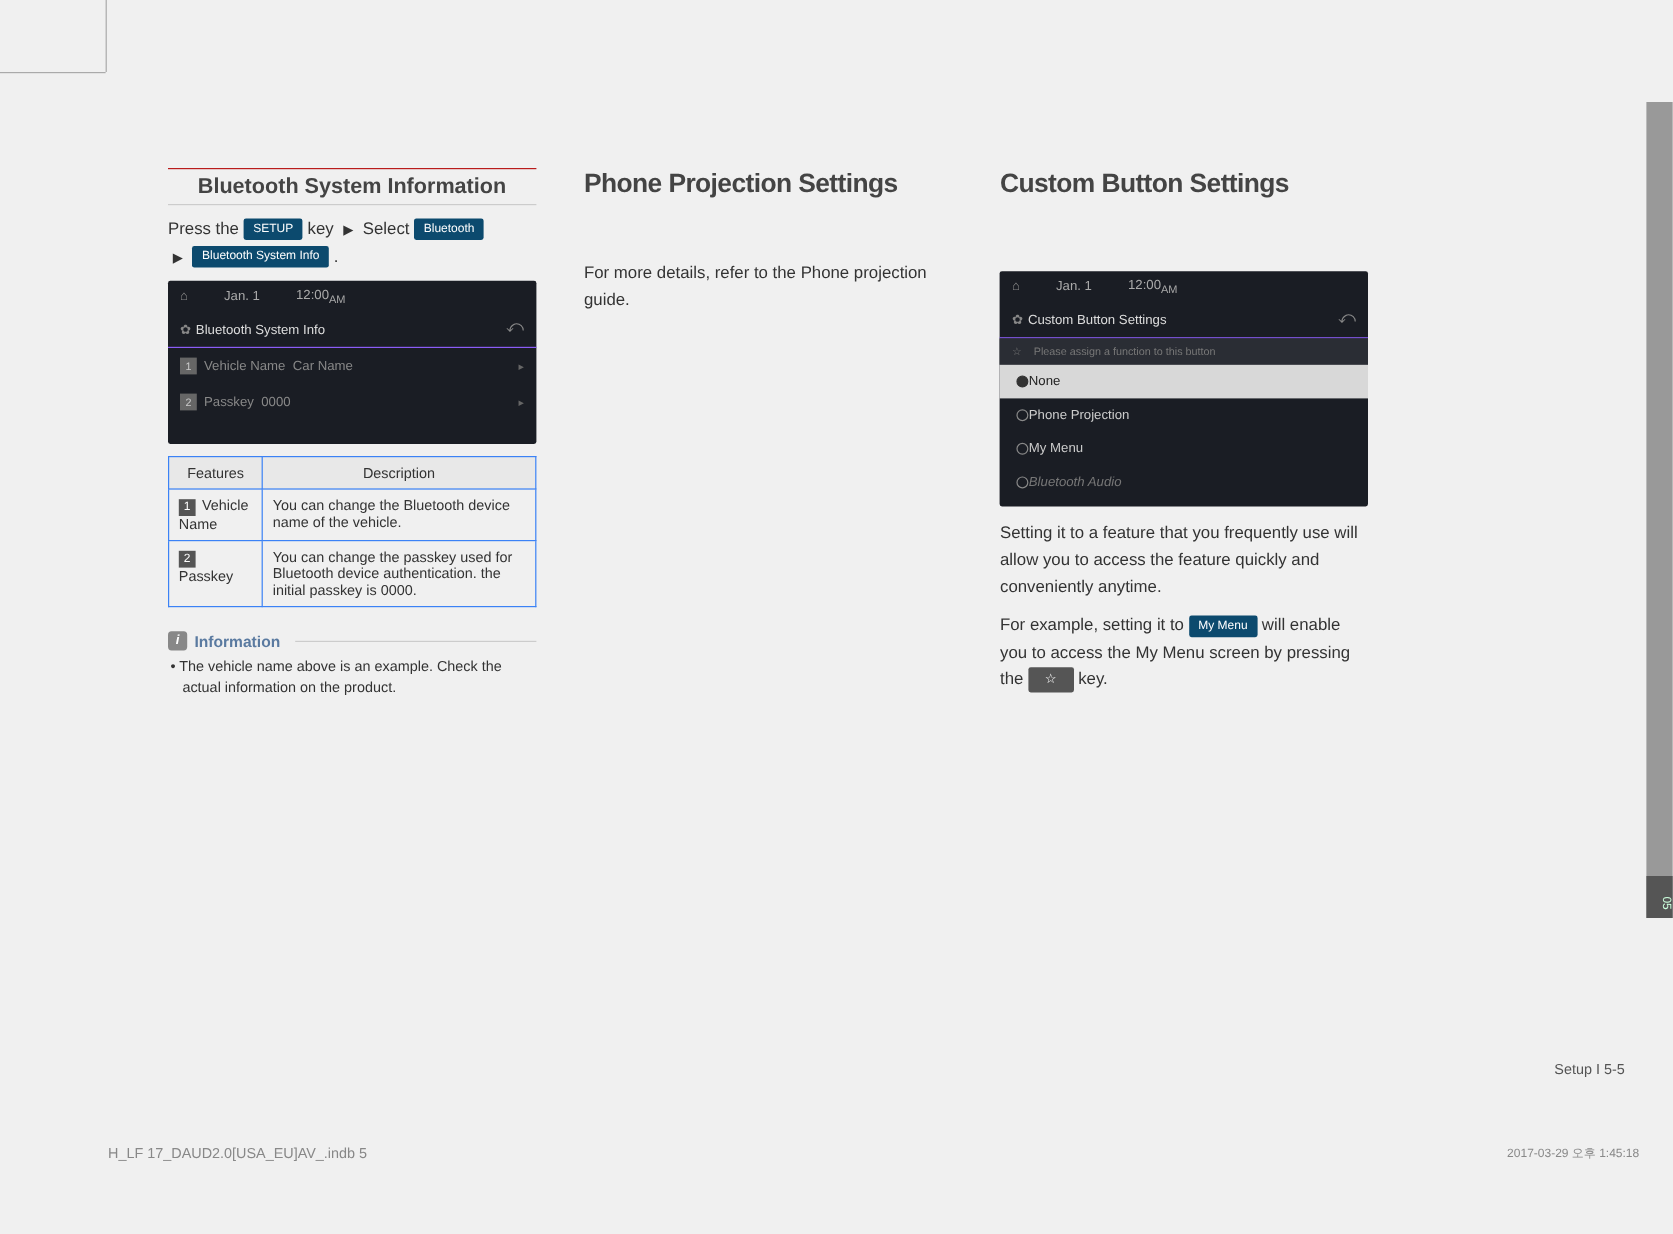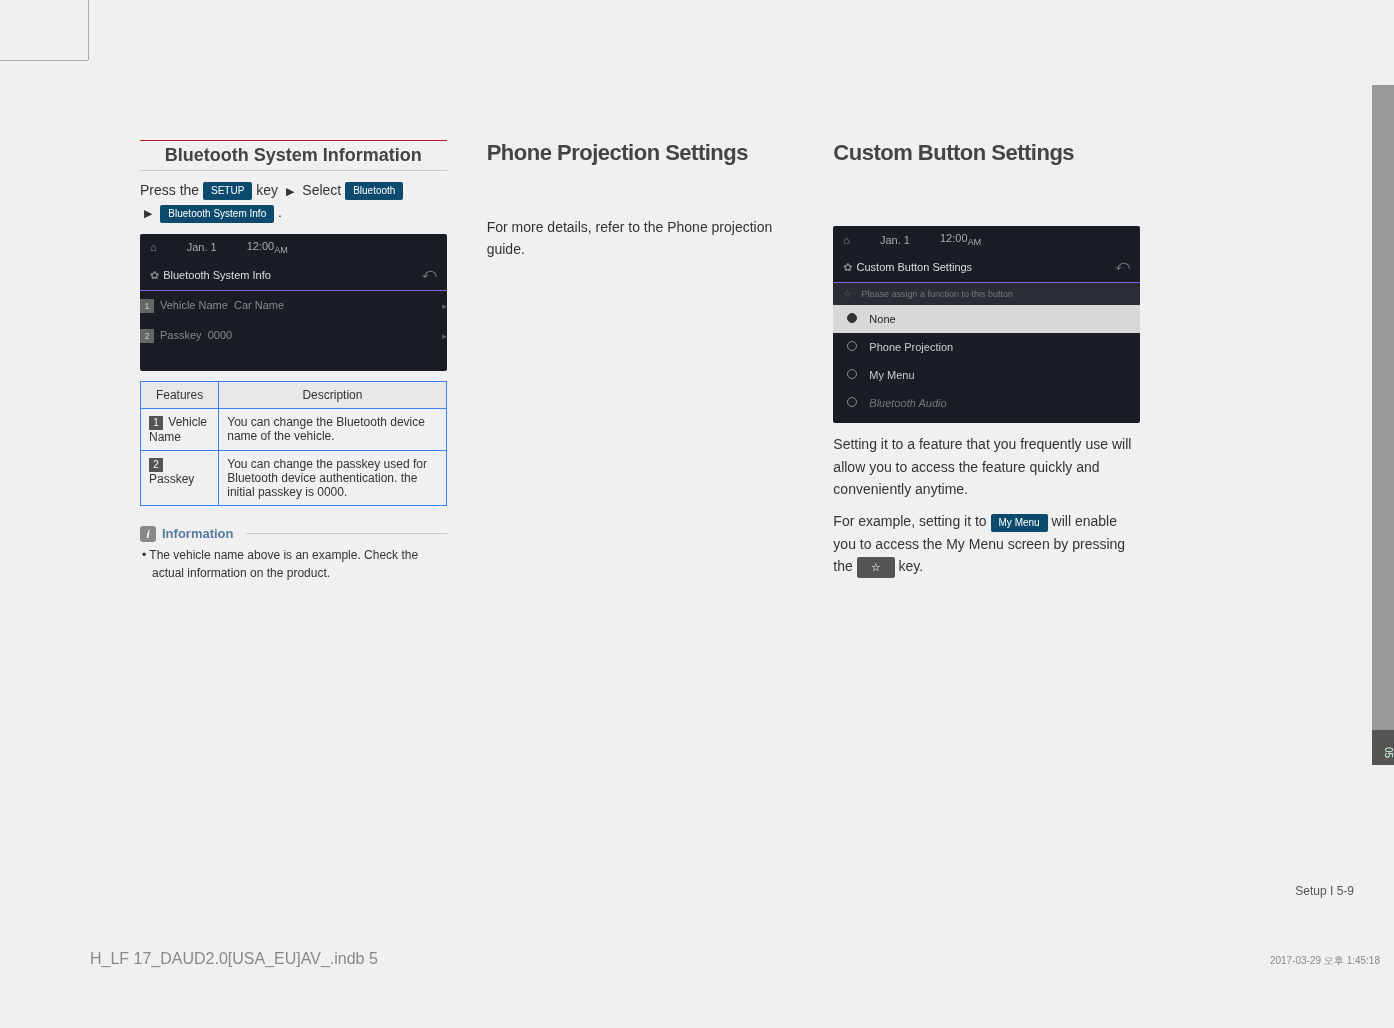--- a/index.html
+++ b/index.html
@@ -120,21 +120,21 @@
     .ss-title-row {
       padding: 4px 10px 8px;
       display: flex;
       justify-content: space-between;
       align-items: flex-end;
       border-bottom: 1px solid #8b5cf6;
     }
     .ss-gear { color: #888; margin-right: 4px; }
     .ss-back { color: #888; font-size: 14px; }
     .ss-row {
-      padding: 8px 0;
+      padding: 8px 10px;
       display: flex;
       align-items: center;
       justify-content: space-between;
       color: #888;
       font-size: 11px;
       gap: 20px;
     }
     .ss-num-badge {
       display: inline-block;
       width: 14px;
@@ -149,21 +149,21 @@
     .ss-caret { color: #666; font-size: 9px; }
     .ss-prompt-row {
       padding: 6px 10px;
       background: #2a2d34;
       display: flex;
       align-items: center;
       gap: 10px;
       font-size: 9px;
       color: #777;
     }
-    .ss-radio-row { padding: 8px 14px; font-size: 11px; color: #ccc; display:flex; gap:12px;}
+    .ss-radio-row { padding: 8px 14px; font-size: 11px; color: #ccc; display:flex; align-items:center; gap:0;}
     .ss-radio-row.selected { background: #d8d8d8; color: #222; }
     .radio-circle { width:10px; height:10px; border:1px solid #888; border-radius:50%; display:inline-block;}
     .radio-circle.filled { background:#333; border-color:#333;}
     table.feat {
       width: 100%;
       border-collapse: collapse;
       font-size: 12px;
       margin-top: 8px;
     }
     table.feat th, table.feat td {
@@ -209,26 +209,26 @@
       position: absolute;
       right: 40px;
       bottom: 130px;
       font-size: 12px;
       color: #555;
     }
     .footer-left {
       position: absolute;
       left: 90px;
       bottom: 60px;
-      font-size: 16px;
+      font-size: 12px;
       color: #888;
     }
     .footer-date {
       position: absolute;
-      right: 14px;
+      right: 28px;
       bottom: 60px;
       font-size: 10px;
       color: #888;
     }
     .home-icon { color:#888; font-size:11px;}
   </style>
 </head>
 <body>
 
 <div class="corner-line-v"></div>
@@ -345,15 +345,15 @@
       <span>For example, setting it to </span>
       <span class="key-btn">My Menu</span>
       <span> will enable you to access the My Menu screen by pressing the </span>
       <span class="key-btn-star">☆</span>
       <span> key.</span>
     </p>
   </div>
 
 </div>
 
-<div class="footer-right">Setup I 5-9</div>
+<div class="footer-right">Setup I 5-5</div>
 <div class="footer-left">H_LF 17_DAUD2.0[USA_EU]AV_.indb   5</div>
 <div class="footer-date">2017-03-29   오후 1:45:18</div>
 
 </body></html>

